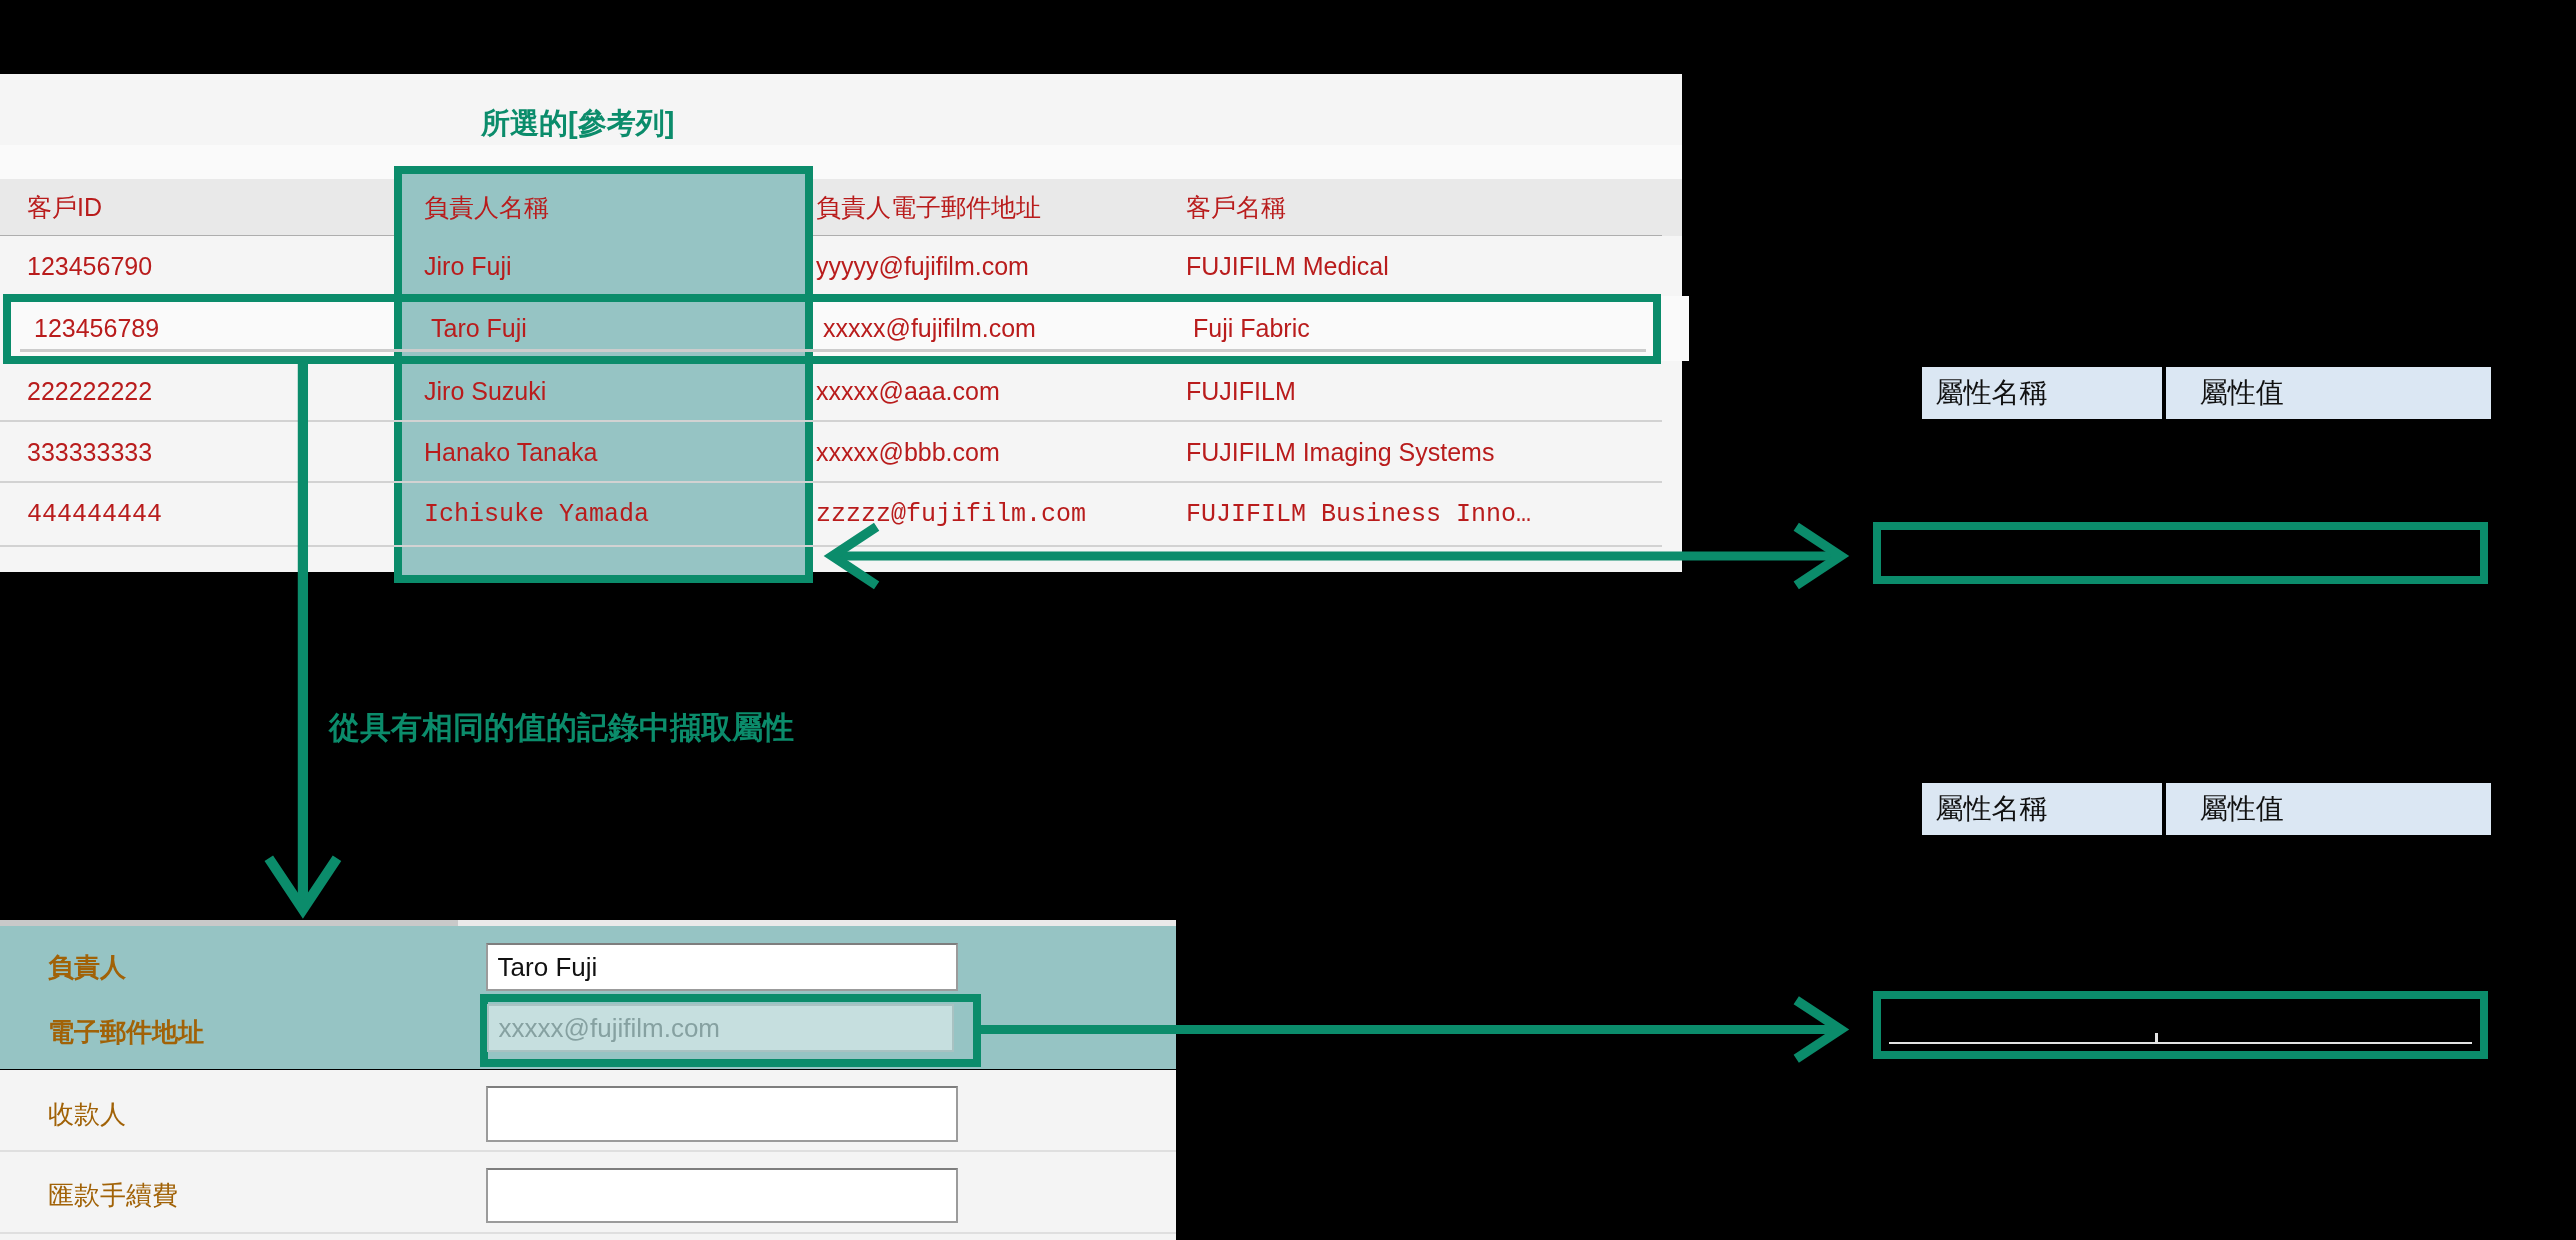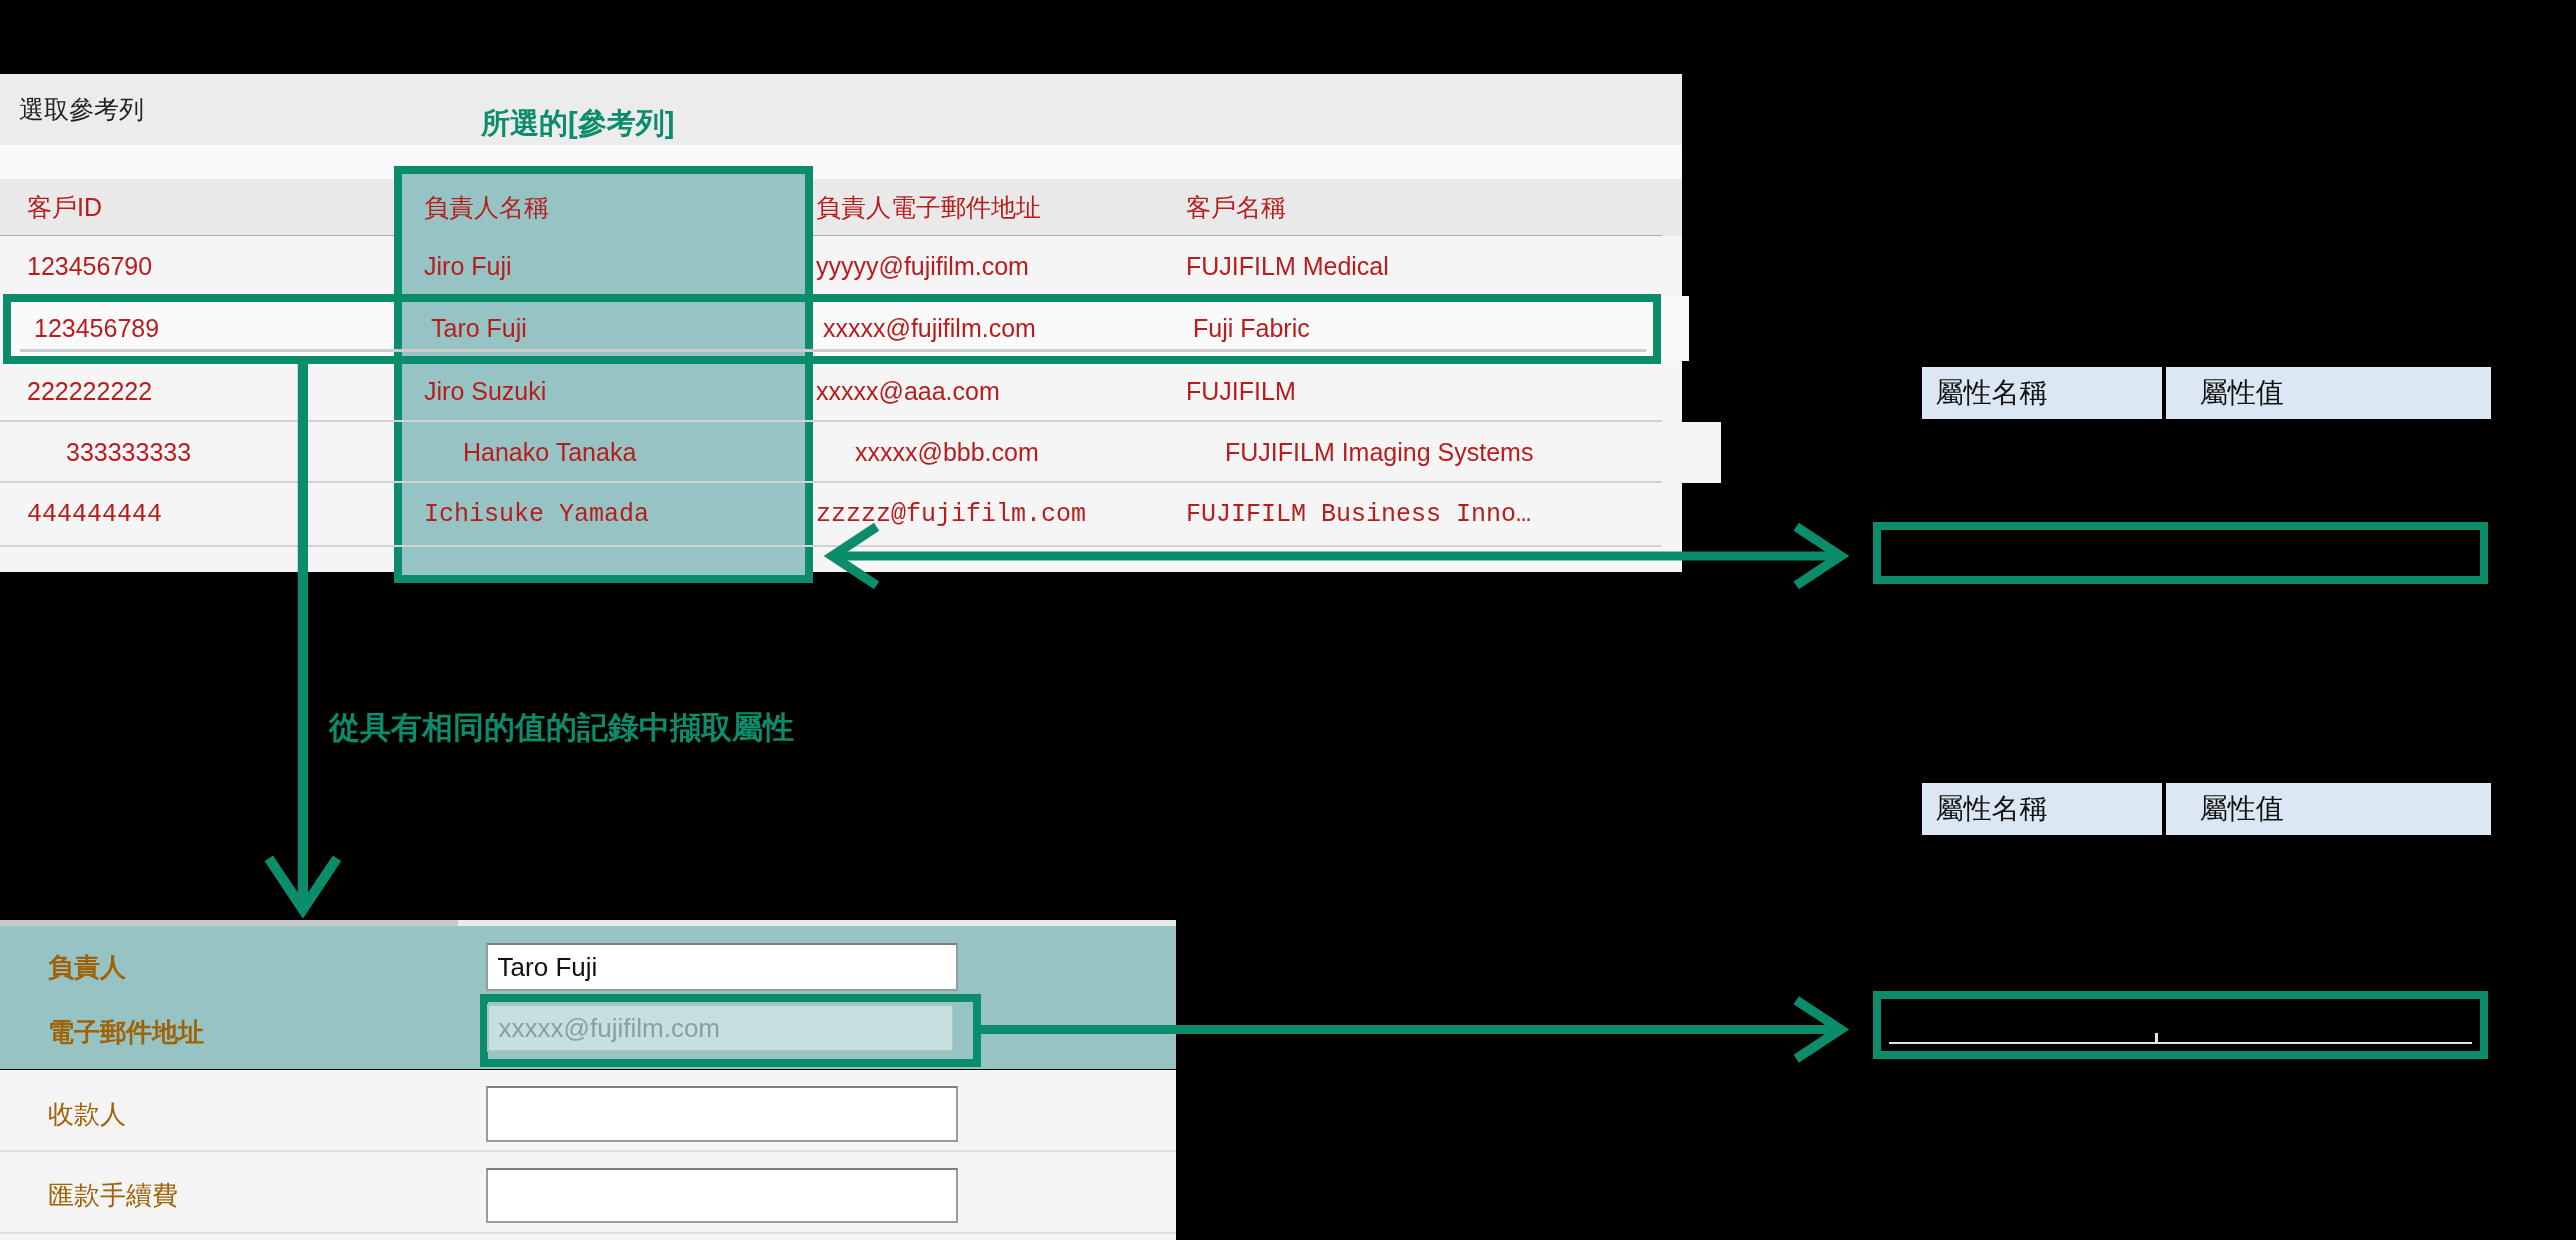--- a/index.html
+++ b/index.html
@@ -67,23 +67,20 @@
   .attr-underline{position:absolute;left:8.2px;right:8.2px;bottom:6.8px;height:2px;background:#e3e3e3;}
   .attr-underline-tick{position:absolute;left:274px;bottom:6.8px;width:2.7px;height:11px;background:#e3e3e3;}
 </style>
 </head>
 <body>
 
 <div class="canvas">
 
   <div class="abs main-panel">
 
-    <div class="abs title-bar">
-      <span class="t">選取參考列</span>
-    </div>
     <div class="abs gap-strip"></div>
 
     <div class="abs teal-col"></div>
 
     <div class="abs thead-row">
       <span class="cell col-id">客戶ID</span>
       <span class="cell col-name row-text" style="z-index:4;">負責人名稱</span>
       <span class="cell col-email">負責人電子郵件地址</span>
       <span class="cell col-cname">客戶名稱</span>
     </div>
@@ -101,21 +98,21 @@
       <span class="cell col-email">xxxxx@fujifilm.com</span>
       <span class="cell col-cname">Fuji Fabric</span>
     </div>
     <div class="abs trow" style="top:287px;height:61px;">
       <span class="cell col-id">222222222</span>
       <span class="cell col-name row-text">Jiro Suzuki</span>
       <span class="cell col-email">xxxxx@aaa.com</span>
       <span class="cell col-cname">FUJIFILM</span>
     </div>
     <div class="abs rdiv" style="top:346px;"></div>
-    <div class="abs trow" style="top:348px;height:61px;margin-left:39px;">
+    <div class="abs trow" style="top:348px;height:61px;">
       <span class="cell col-id">333333333</span>
       <span class="cell col-name row-text">Hanako Tanaka</span>
       <span class="cell col-email">xxxxx@bbb.com</span>
       <span class="cell col-cname">FUJIFILM Imaging Systems</span>
     </div>
     <div class="abs rdiv" style="top:407px;"></div>
     <div class="abs trow" style="top:409px;height:62px;font-family:Liberation Mono, monospace;">
       <span class="cell col-id">444444444</span>
       <span class="cell col-name row-text">Ichisuke Yamada</span>
       <span class="cell col-cname">FUJIFILM Business Inno…</span>

